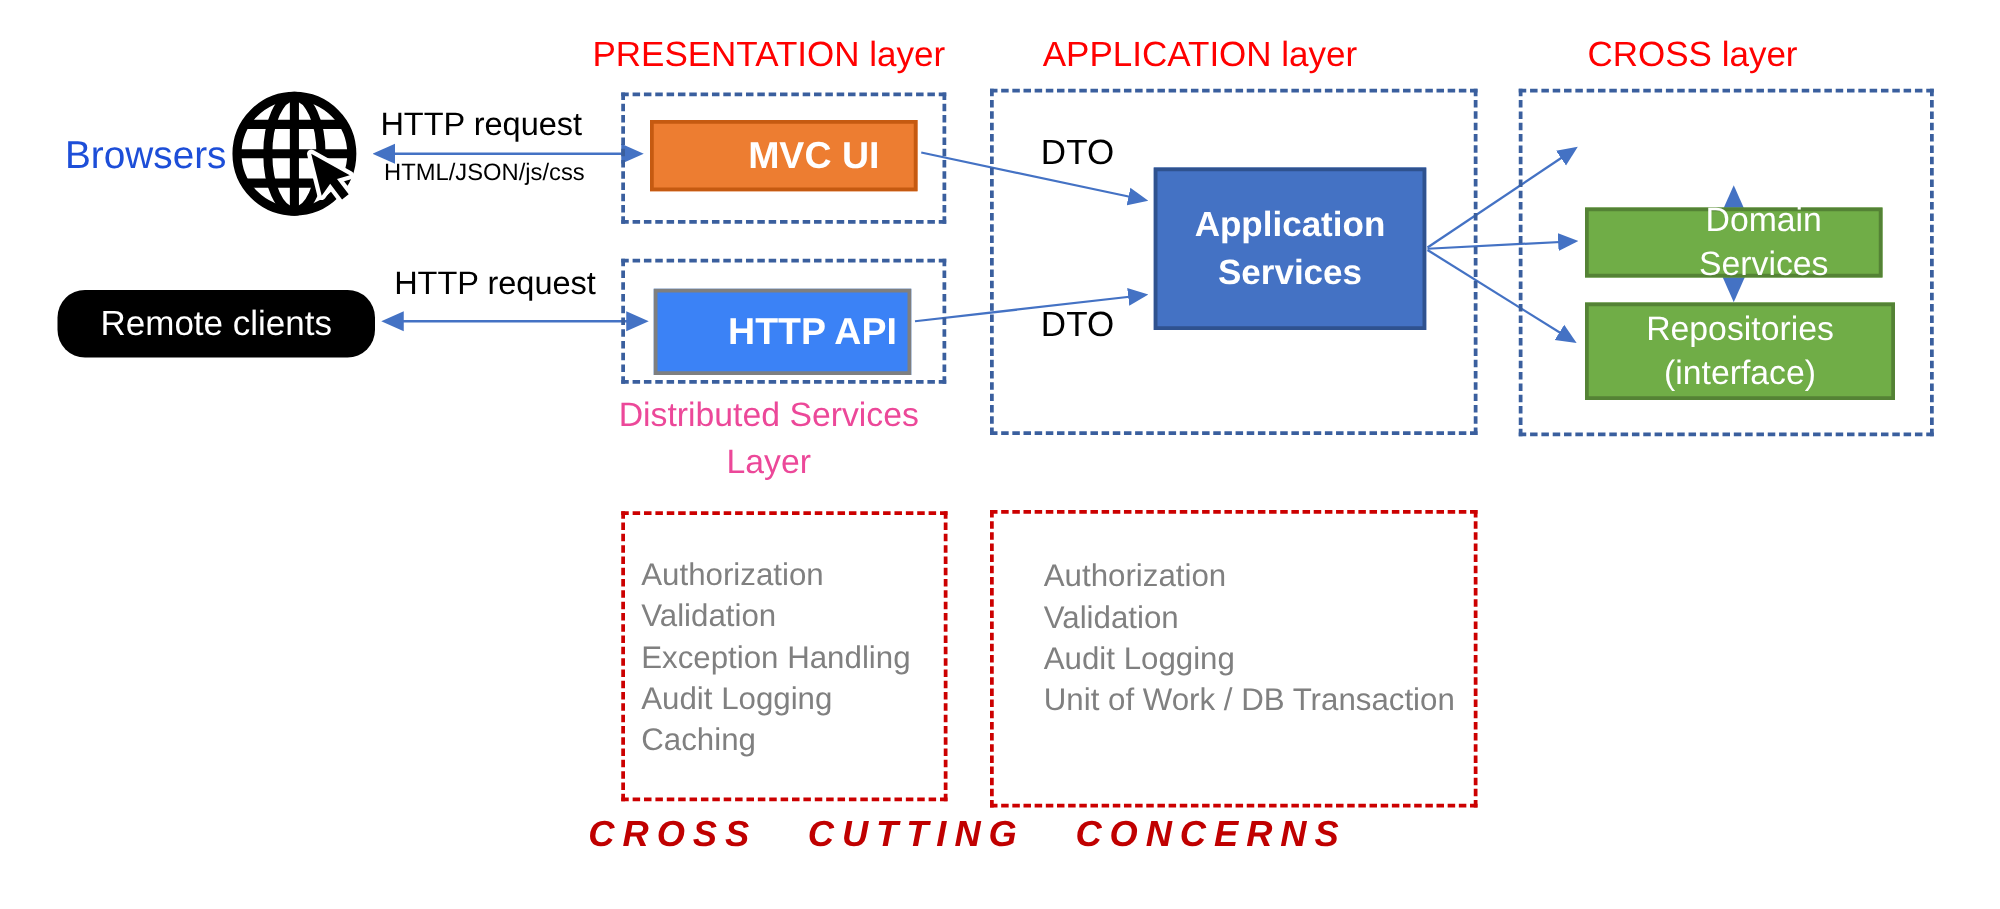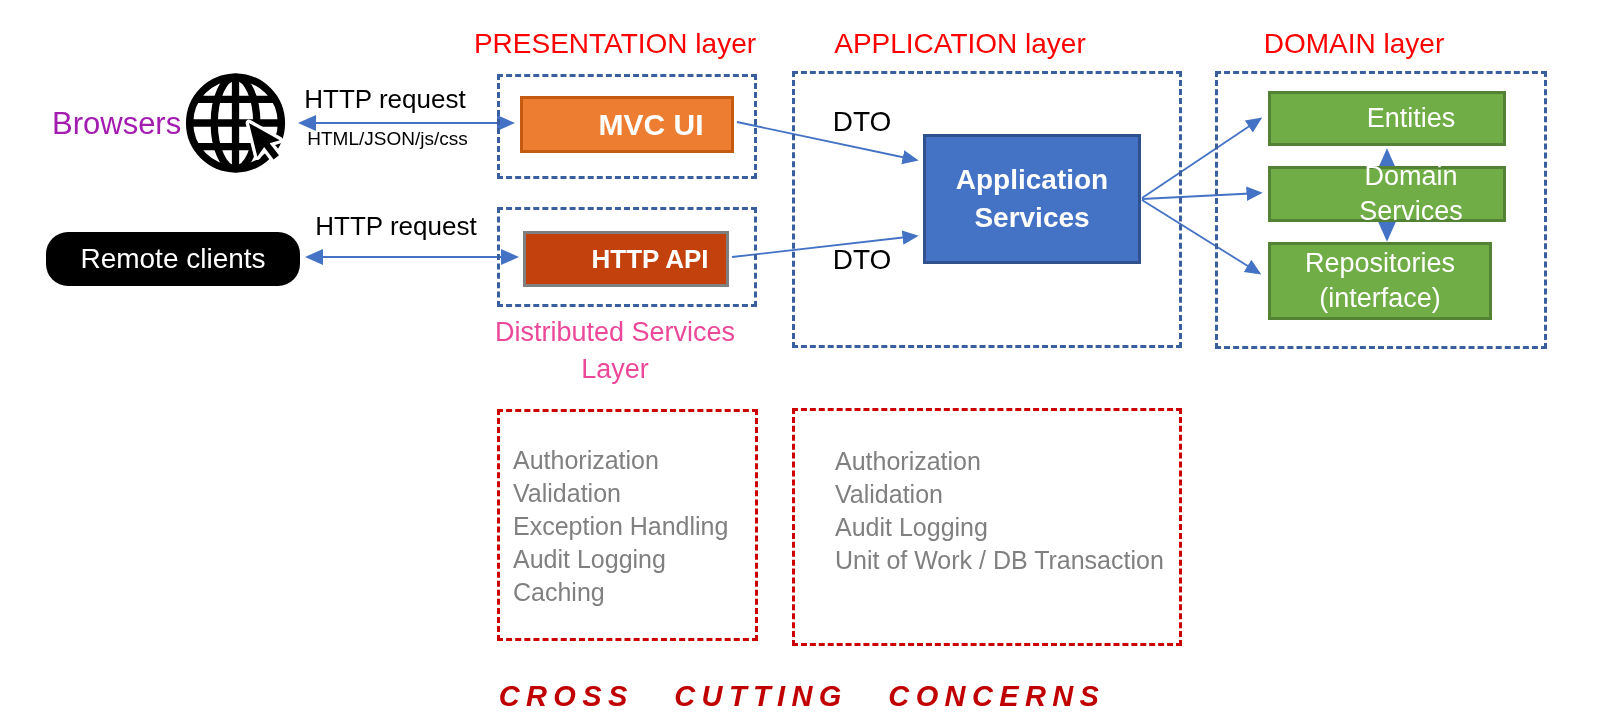--- a/index.html
+++ b/index.html
@@ -2,57 +2,57 @@
 <html><head>
 <meta charset="utf-8">
 <style>
   html,body{margin:0;padding:0;background:#fff;}
   body{font-family:"Liberation Sans",sans-serif;}
   .canvas{position:relative;width:1600px;height:727px;background:#fff;overflow:hidden;}
 
   .layer-title{position:absolute;color:#FF0000;font-size:28px;text-align:center;white-space:nowrap;}
 
   
-  .browsers-label{position:absolute;left:52px;top:106px;font-size:31px;color:#a21caf;}
+  .browsers-label{position:absolute;left:52px;top:106px;font-size:31px;color:#1d4ed8;}
   .globe{position:absolute;left:184px;top:66px;width:112px;height:114px;}
   .remote-box{position:absolute;left:46px;top:232px;width:254px;height:54px;background:#000;
               display:flex;align-items:center;justify-content:center;border-radius:22px;}
   .remote-box span{color:#fff;font-size:28px;}
 
   
   .conn-label{position:absolute;color:#000;text-align:center;}
 
   
   .dash-blue{position:absolute;border:3px dashed #3A5F9E;box-sizing:border-box;}
   .dash-red{position:absolute;border:3px dashed #CC0000;box-sizing:border-box;}
 
   
   .comp{position:absolute;display:flex;align-items:center;justify-content:center;
         box-sizing:border-box;text-align:center;color:#fff;padding-left:48px;}
   .mvc{left:20px;top:19px;width:214px;height:57px;background:#ED7D31;border:3px solid #C55A11;
        font-size:30px;font-weight:bold;}
-  .api{left:23px;top:21px;width:206px;height:56px;background:#c2410c;border:3px solid #7F7F7F;
-       font-size:26px;font-weight:bold;}
+  .api{left:23px;top:21px;width:206px;height:69px;background:#3b82f6;border:3px solid #7F7F7F;
+       font-size:30px;font-weight:bold;}
   .appsvc{left:128px;top:60px;width:218px;height:130px;background:#4472C4;border:3px solid #2F528F;
           font-size:28px;font-weight:bold;line-height:1.35;padding:15px 24px;}
   .green{background:#70AD47;border:3px solid #548235;font-size:27px;line-height:1.3;}
   .g1{left:50px;top:17px;width:238px;height:55px;}
   .g2{left:50px;top:92px;width:238px;height:56px;}
-  .g3{left:50px;top:168px;width:224px;height:78px;padding:0 30px;}
+  .g3{left:50px;top:168px;width:248px;height:78px;padding:0 30px;}
 
   .distributed-label{position:absolute;left:480px;top:314px;width:270px;text-align:center;
                      color:#ec4899;font-size:27px;line-height:37px;}
 
   
   .concern-list{position:absolute;color:#808080;font-size:25px;line-height:33px;}
   .concern-list div{white-space:nowrap;}
 
-  .cc-title{position:absolute;left:402px;top:652px;width:800px;text-align:center;
+  .cc-title{position:absolute;left:374px;top:652px;width:800px;text-align:center;
             color:#C00000;font-size:29px;font-weight:bold;font-style:italic;
-            letter-spacing:0.22em;word-spacing:0.9em;margin-top:28px;}
+            letter-spacing:0.22em;word-spacing:0.9em;}
 
   svg.arrows{position:absolute;left:0;top:0;width:1600px;height:727px;pointer-events:none;}
 </style>
 </head>
 <body>
 
 <div class="canvas">
 
   <svg class="arrows" viewBox="0 0 1600 727">
     <defs>
@@ -66,21 +66,21 @@
     <line x1="732" y1="257" x2="916" y2="236" stroke="#4472C4" stroke-width="1.8" marker-end="url(#arr)"></line>
     <line x1="1142" y1="198" x2="1260" y2="119" stroke="#4472C4" stroke-width="1.8" marker-end="url(#arr)"></line>
     <line x1="1142" y1="199" x2="1260" y2="193" stroke="#4472C4" stroke-width="1.8" marker-end="url(#arr)"></line>
     <line x1="1142" y1="200" x2="1259" y2="273" stroke="#4472C4" stroke-width="1.8" marker-end="url(#arr)"></line>
     <line x1="1387" y1="164" x2="1387" y2="152" stroke="#4472C4" stroke-width="2.5" marker-end="url(#arr)"></line>
     <line x1="1387" y1="226" x2="1387" y2="238" stroke="#4472C4" stroke-width="2.5" marker-end="url(#arr)"></line>
   </svg>
 
   <div class="layer-title" style="left:460px;top:28px;width:310px;">PRESENTATION layer</div>
   <div class="layer-title" style="left:800px;top:28px;width:320px;">APPLICATION layer</div>
-  <div class="layer-title" style="left:1194px;top:28px;width:320px;">DOMAIN layer</div>
+  <div class="layer-title" style="left:1194px;top:28px;width:320px;">CROSS layer</div>
 
   <div class="browsers-label">Browsers</div>
 
   <svg class="globe" viewBox="0 0 100 100">
     <g fill="none" stroke="#000" stroke-width="6.5">
       <circle cx="46" cy="50" r="41"></circle>
       <ellipse cx="46" cy="50" rx="19" ry="41"></ellipse>
       <line x1="46" y1="9" x2="46" y2="91"></line>
       <line x1="11" y1="29" x2="81" y2="29"></line>
       <line x1="5" y1="50" x2="87" y2="50"></line>
@@ -114,23 +114,20 @@
   </div>
   <div class="distributed-label">Distributed Services Layer</div>
 
   <div class="dash-blue" style="left:792px;top:71px;width:390px;height:277px;">
     <div class="comp appsvc">
       <span>Application Services</span>
     </div>
   </div>
 
   <div class="dash-blue" style="left:1215px;top:71px;width:332px;height:278px;">
-    <div class="comp green g1">
-      <span>Entities</span>
-    </div>
     <div class="comp green g2">
       <span>Domain Services</span>
     </div>
     <div class="comp green g3">
       <span>Repositories (interface)</span>
     </div>
   </div>
 
   <div class="dash-red" style="left:497px;top:409px;width:261px;height:232px;">
     <div class="concern-list" style="left:13px;top:32px;">

